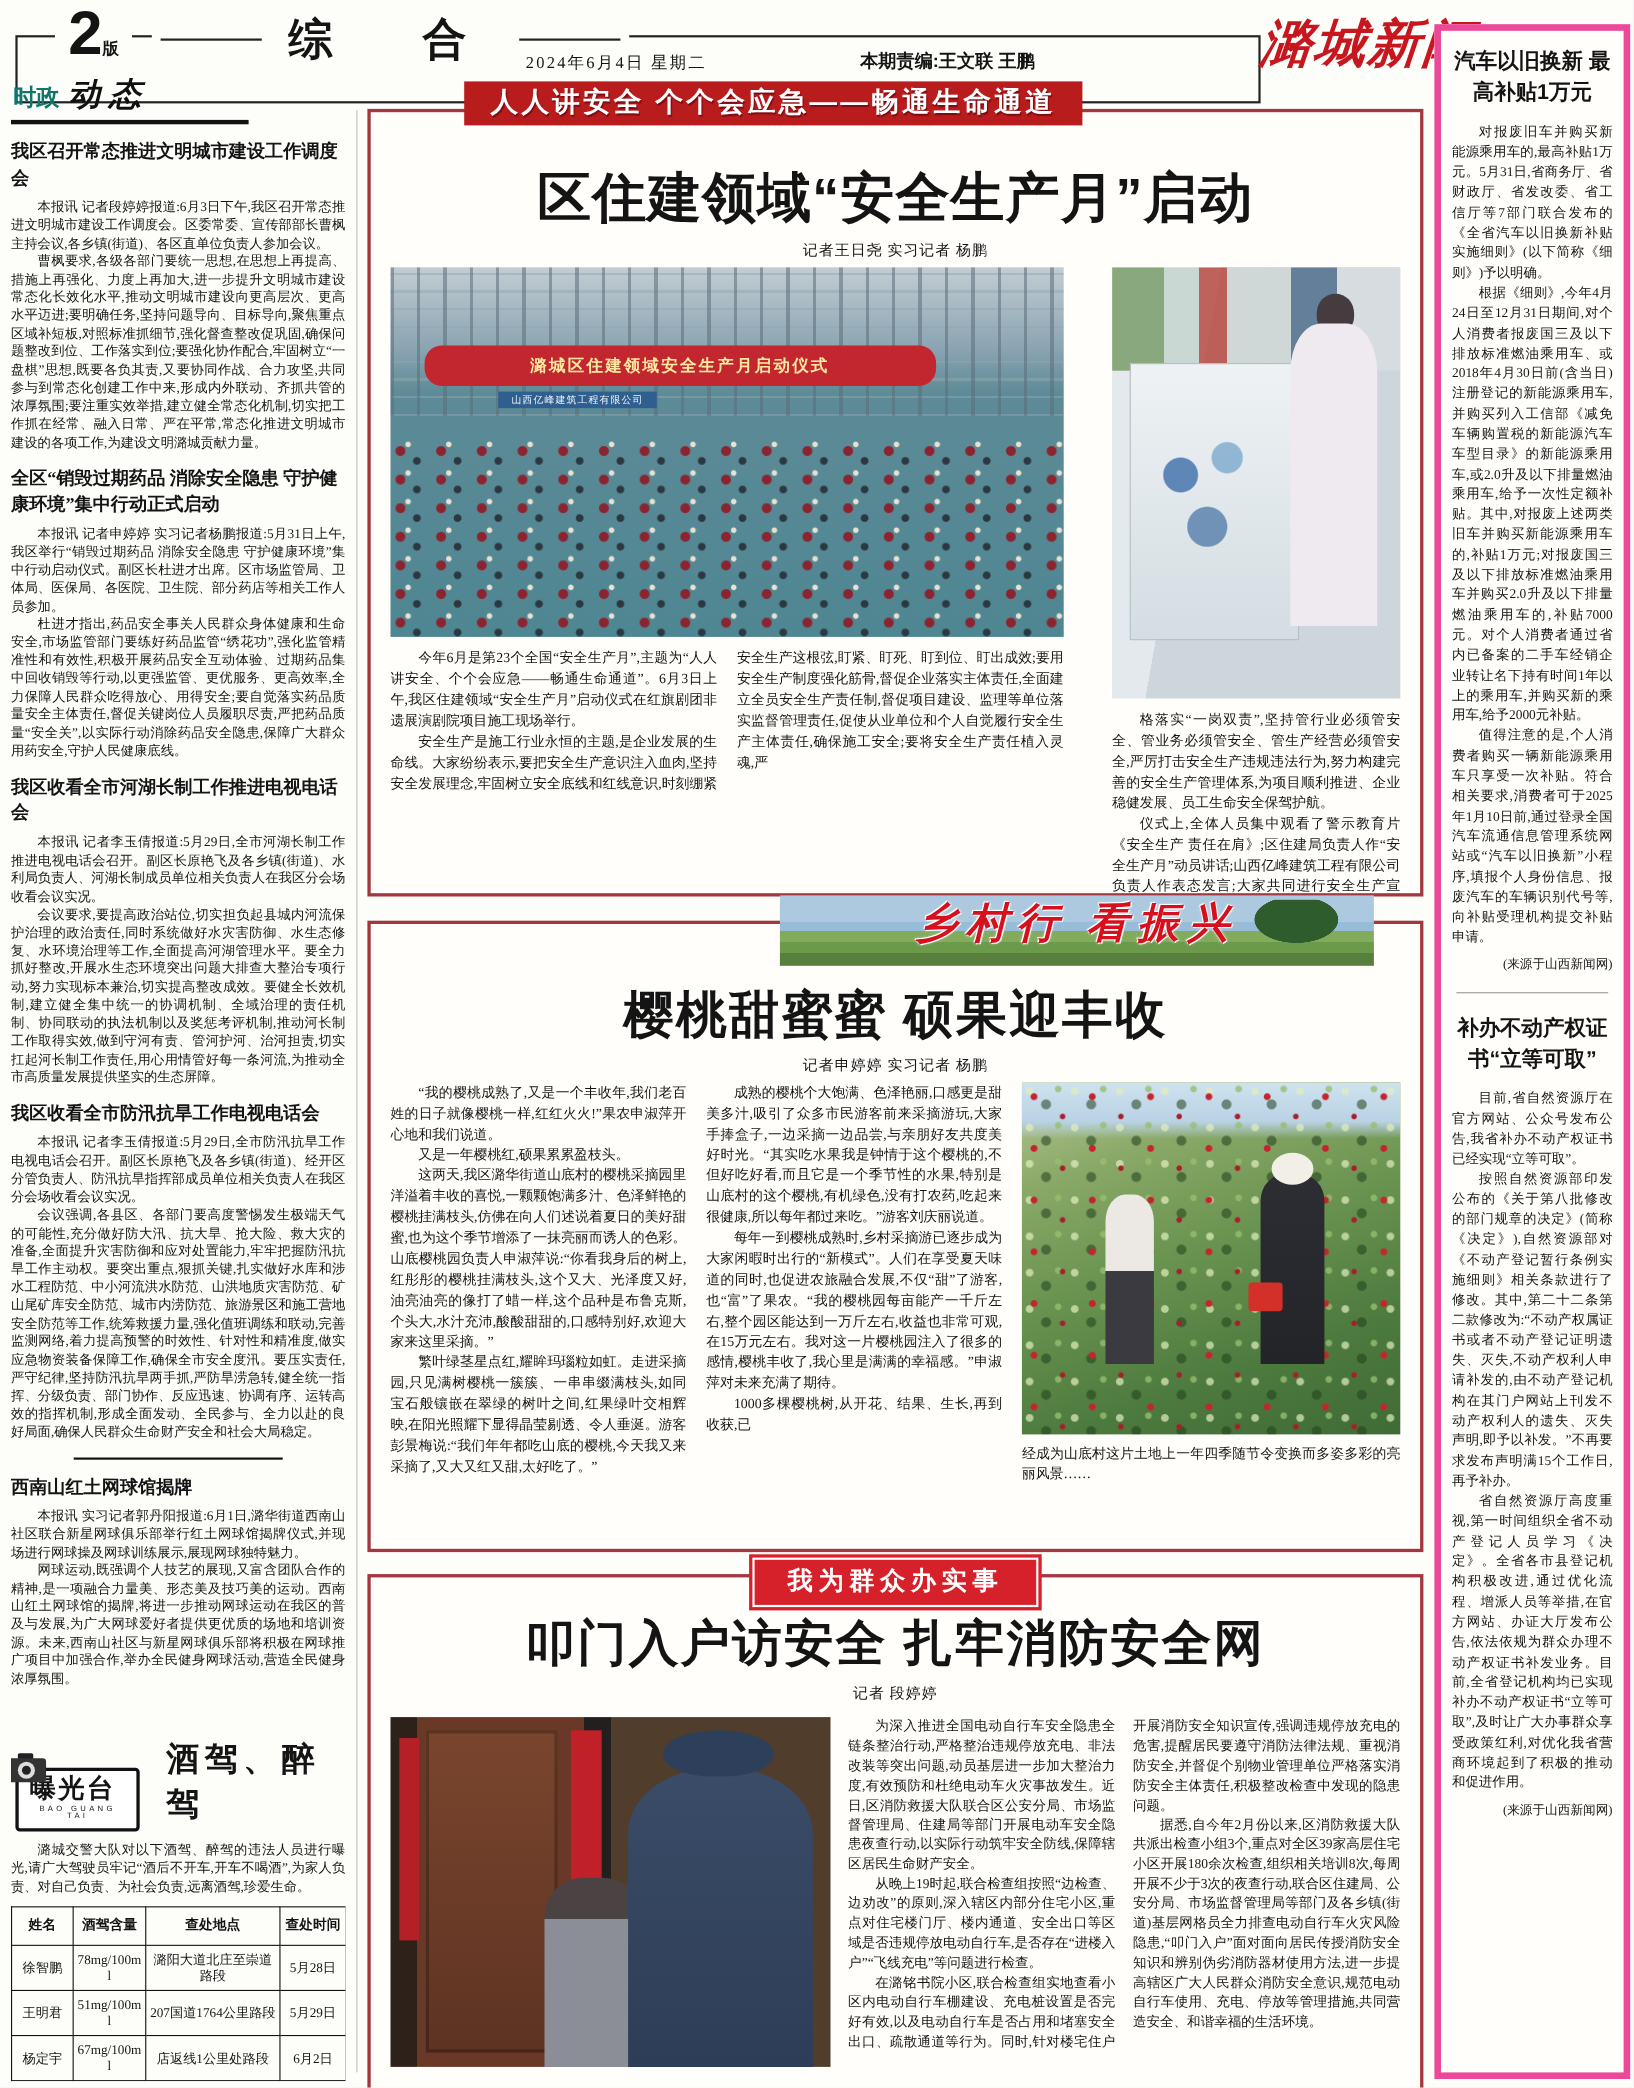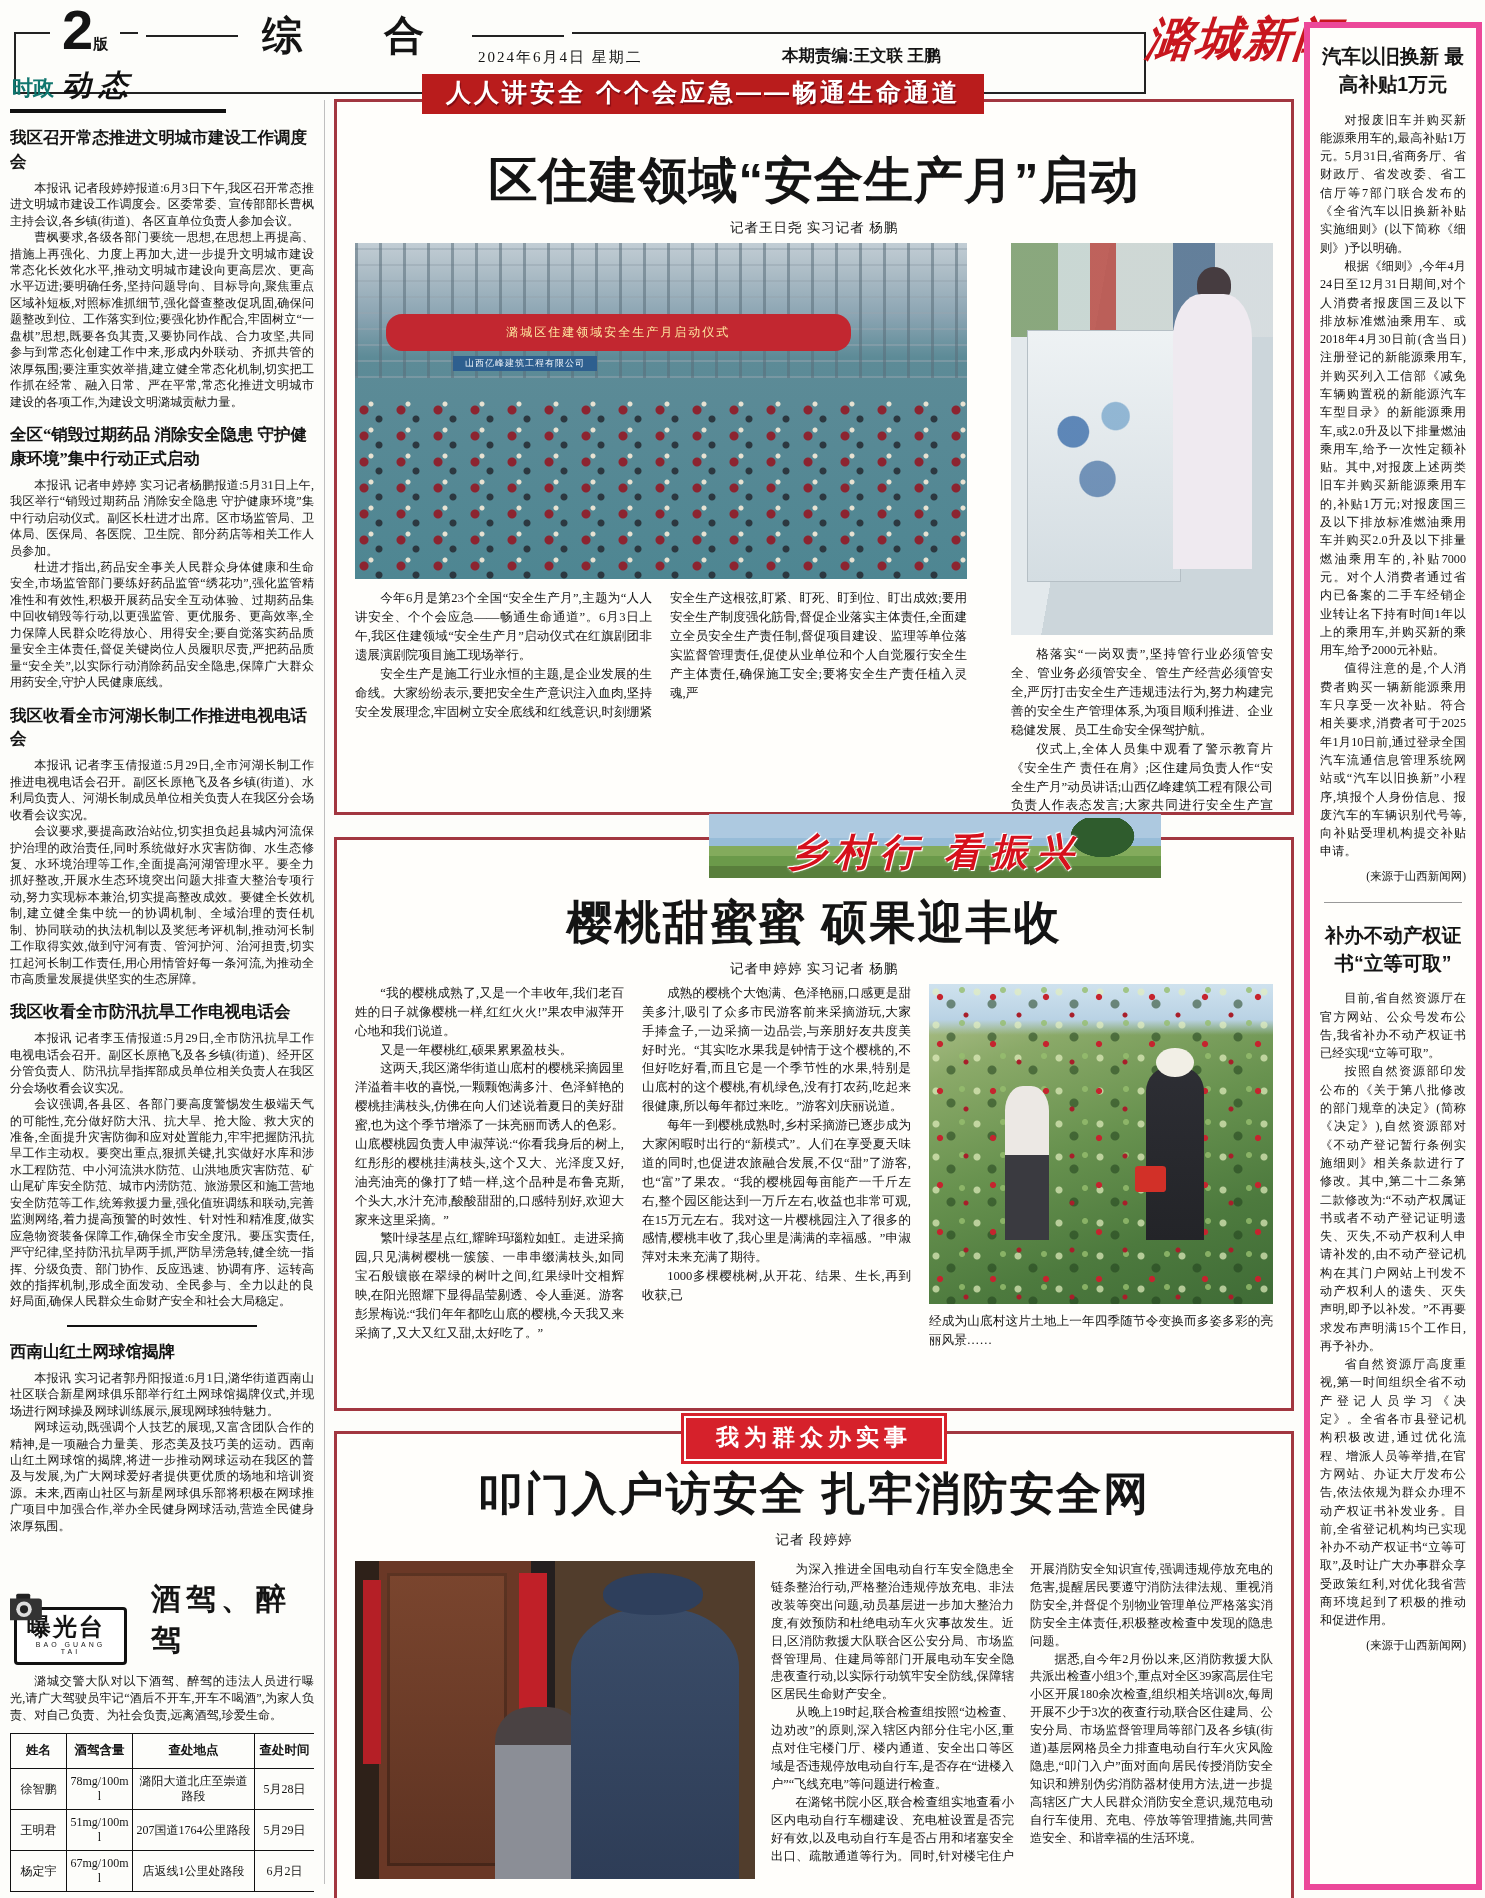--- a/index.html
+++ b/index.html
@@ -56,21 +56,21 @@
   .photo{position:relative;overflow:hidden;}
   .cn-text{font-size:12.6px;line-height:1.5;}
   .twocol{column-count:2;column-gap:18px;height:232px;overflow:hidden;margin-top:10px;}
   .onecol{height:174px;overflow:hidden;margin-top:10px;}
   
   .ph1{height:336px;background:linear-gradient(180deg,#c2cdd4 0%,#a9bac4 10%,#8aa4b2 22%,#5d8b97 34%,#4e8692 100%);}
   .ph1-scaffold{position:absolute;top:0;left:0;right:0;height:40%;
      background:repeating-linear-gradient(90deg,rgba(90,110,122,.55) 0 3px,transparent 3px 24px),
                 repeating-linear-gradient(0deg,rgba(150,165,175,.5) 0 2px,transparent 2px 16px);}
   .ph1-banner{position:absolute;top:21%;left:5%;width:76%;height:11%;background:#c22730;color:#ffe9a0;
-     font-size:12px;font-weight:400;display:flex;align-items:center;justify-content:center;letter-spacing:2px;
+     font-size:15px;font-weight:700;display:flex;align-items:center;justify-content:center;letter-spacing:2px;
      font-family:"Liberation Sans",sans-serif;white-space:nowrap;border-radius:16px;}
   .ph1-company{position:absolute;top:33.5%;left:16%;background:#2e5f8f;color:#eef4fa;font-size:9px;padding:1px 12px;letter-spacing:1px;white-space:nowrap;}
   .ph1-crowd{position:absolute;left:0;right:0;bottom:0;height:53%;
      background-image:radial-gradient(circle 4px at 9px 9px,#8c2430 4px,transparent 5px),
                       radial-gradient(circle 3px at 24px 18px,#2c3840 3px,transparent 4px),
                       radial-gradient(circle 2px at 16px 3px,#e8e2d2 2px,transparent 3px);
      background-size:37px 26px;}
   
   .ph2{height:392px;background:linear-gradient(100deg,#e3e9ec 0 30%,#ccd6db 30% 100%);}
   .ph2-art{position:absolute;top:0;left:0;right:0;height:24%;opacity:.85;
@@ -94,21 +94,21 @@
      background-image:radial-gradient(circle 2.6px at 11px 13px,#c5242e 2.6px,transparent 3.6px),
                       radial-gradient(circle 2px at 37px 31px,#a81e2a 2px,transparent 3px);
      background-size:53px 47px;}
   .ph3-lady{position:absolute;right:20%;top:26%;width:17%;height:54%;background:linear-gradient(180deg,#2d2e34,#232428);border-radius:40% 40% 8% 8%/14% 14% 0 0;}
   .ph3-hat{position:absolute;right:23%;top:20%;width:11%;height:9%;background:#f2efe6;border-radius:50%;}
   .ph3-basket{position:absolute;right:31%;top:57%;width:9%;height:8%;background:#d23028;border-radius:12%;}
   .ph3-lady2{position:absolute;left:22%;top:32%;width:13%;height:48%;background:linear-gradient(180deg,#ece8e4 0 45%,#3a3a40 45% 100%);border-radius:40% 40% 0 0/16% 16% 0 0;}
   .b2-caption{font-size:12.6px;line-height:1.5;margin:8px 0 0;text-align:justify;}
   
   .box2{height:574px;margin-top:22px;padding:14px 18px 10px;}
-  .rural-banner{position:absolute;top:-26px;left:372px;width:452px;height:64px;display:flex;align-items:flex-end;justify-content:center;overflow:hidden;
+  .rural-banner{position:absolute;top:-26px;left:372px;width:540px;height:64px;display:flex;align-items:flex-start;justify-content:center;overflow:hidden;
      background:linear-gradient(180deg,#adc9e0 0 38%,#97bcd8 38% 50%,#83ab5c 50% 66%,#6b9a4a 66% 82%,#597f3c 82% 100%);}
   .rural-tree{position:absolute;right:4%;top:6%;width:18%;height:70%;background:radial-gradient(ellipse at 50% 40%,#2f5c2d 0 55%,rgba(47,92,45,0) 56%);}
   .rural-txt{position:relative;color:#d6101c;font-size:38px;font-weight:900;font-style:italic;letter-spacing:8px;
      text-shadow:0 0 3px #fff,1px 1px 0 #fff,-1px -1px 0 #fff;white-space:nowrap;}
   .b2-head{font-size:46px;letter-spacing:2px;margin-top:42px;}
   .b2-row{display:flex;gap:18px;margin-top:6px;}
   .b2-text{width:556px;flex:0 0 auto;column-count:2;column-gap:18px;height:386px;overflow:hidden;}
   .b2-right{flex:1 1 auto;min-width:0;}
   
   .box3{height:482px;margin-top:20px;padding:34px 18px 10px;}

